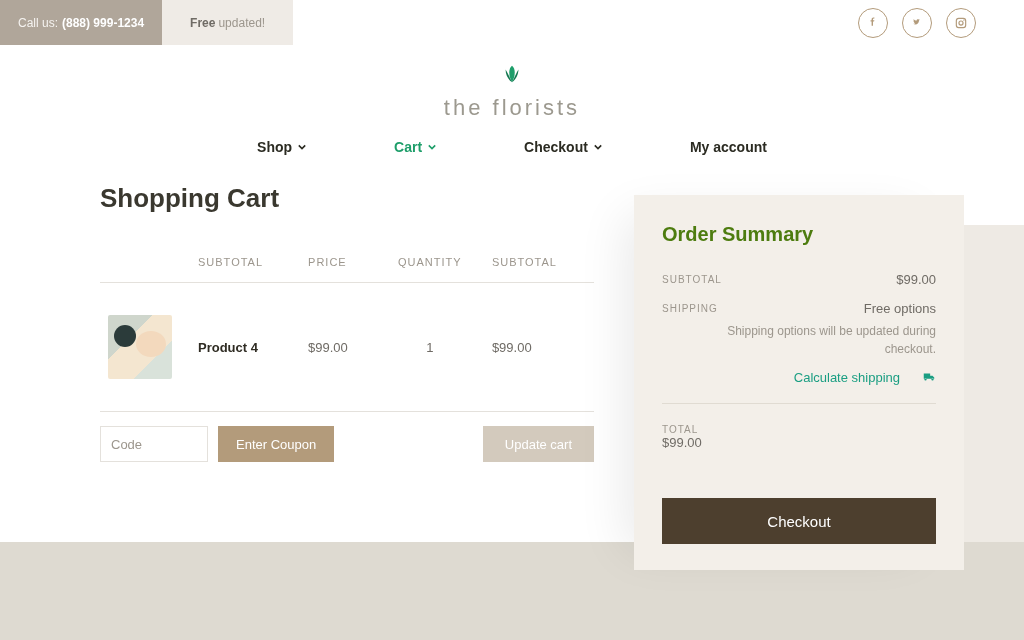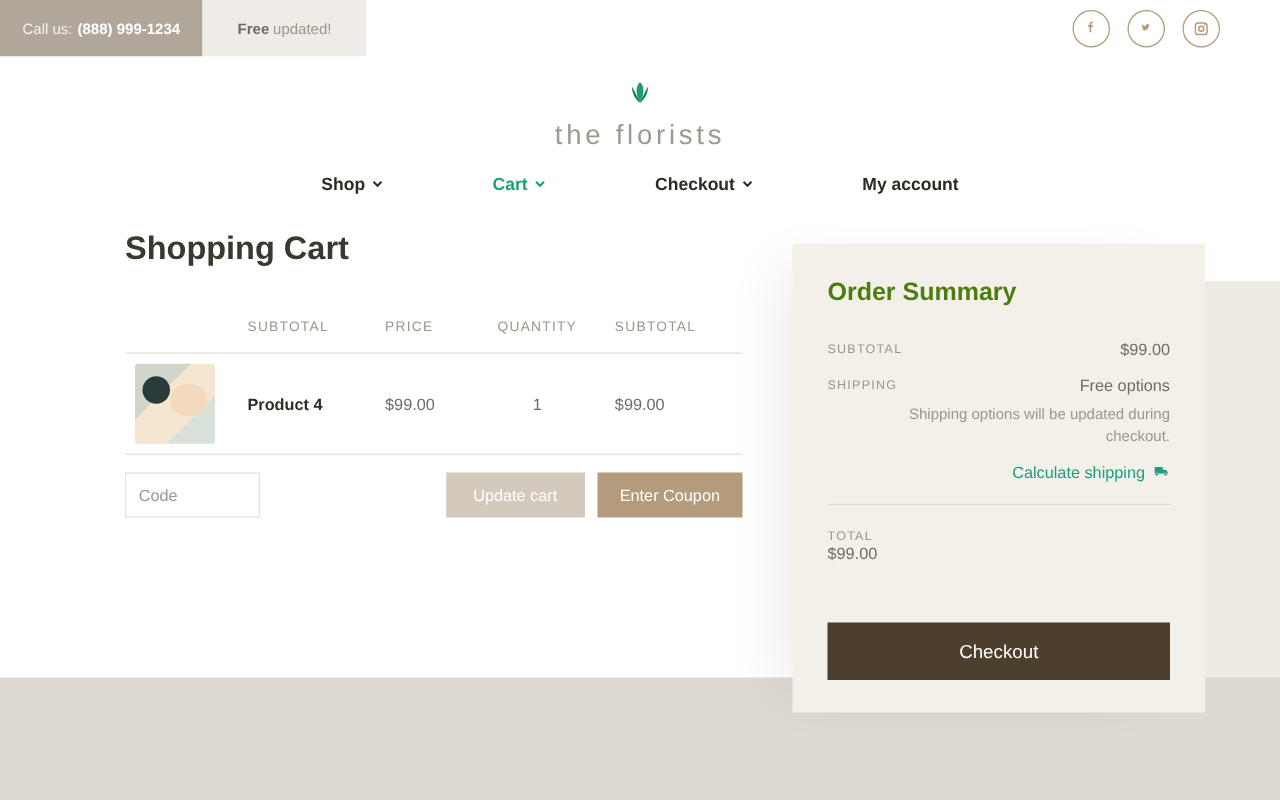--- a/index.html
+++ b/index.html
@@ -36,40 +36,40 @@
   .chev{width:8px;height:8px;}
   .chev path{stroke:currentColor;stroke-width:2;fill:none;}
   
   .page{padding:0 60px 0 100px;display:flex;gap:30px;align-items:flex-start;}
   .cart-col{flex:1;min-width:0;padding-right:10px;}
   h1.title{font-size:26px;font-weight:700;color:#3a382f;margin-bottom:42px;}
   table.cart{width:100%;border-collapse:collapse;font-size:13px;color:var(--text-mid);}
   table.cart th{font-size:11px;letter-spacing:1px;color:var(--text-light);font-weight:500;text-align:left;padding:0 8px 14px;}
   table.cart th.qty,table.cart td.qty{text-align:center;}
   table.cart tbody tr{border-top:1px solid var(--border);border-bottom:1px solid var(--border);}
-  table.cart td{padding:8px 8px;}
+  table.cart td{padding:32px 8px;}
   .thumb{width:64px;height:64px;background:linear-gradient(135deg,#cfd6cc 0 35%,#f4e6d0 35% 70%,#d9e2da 70%);border-radius:2px;position:relative;overflow:hidden;}
   .thumb::before{content:"";position:absolute;left:6px;top:10px;width:22px;height:22px;border-radius:50%;background:#2b3b3a;}
   .thumb::after{content:"";position:absolute;right:6px;top:16px;width:30px;height:26px;border-radius:50%;background:#f3d9bd;}
   .pname{font-weight:700;color:#2f2c23;}
   .actions{display:flex;gap:10px;margin-top:14px;}
   .code-input{width:108px;height:36px;border:1px solid var(--border);padding:16px 10px;font-size:13px;color:var(--text-light);}
   .code-input::placeholder{color:var(--text-light);}
   .btn{height:36px;padding:0 18px;border:none;color:#fff;font-size:13px;cursor:pointer;}
   .btn.coupon{background:var(--accent-brown);}
   .btn.update{background:#d3cabd;color:#fff;margin-left:auto;padding:0 22px;}
   
   .summary{width:330px;background:#f3efe9;padding:28px 28px 26px;margin-top:12px;box-shadow:-28px 0 46px -20px rgba(0,0,0,0.09);position:relative;z-index:2;}
   .summary h2{font-size:20px;font-weight:700;color:#4d7c0f;margin-bottom:26px;}
   .srow{display:flex;justify-content:space-between;font-size:13px;margin-bottom:14px;}
   .srow .lab{font-size:10px;letter-spacing:1px;color:var(--text-light);font-weight:500;padding-top:2px;}
   .srow .val{color:var(--text-mid);}
   .ship-block2{text-align:right;}
   .ship-note{font-size:12px;color:var(--text-light);line-height:1.5;margin-top:6px;}
-  .calc{color:var(--link-green);font-size:13px;display:inline-flex;align-items:flex-start;gap:6px;margin-top:12px;cursor:pointer;}
+  .calc{color:var(--link-green);font-size:13px;display:inline-flex;align-items:flex-start;gap:22px;margin-top:12px;cursor:pointer;}
   .calc svg{width:14px;height:14px;fill:currentColor;}
   .total-row{border-top:1px solid #e0dbd2;margin-top:18px;padding-top:18px;flex-direction:column;}
   .checkout-btn{width:100%;height:46px;background:var(--accent-brown-dark);color:#fff;border:none;font-size:15px;margin-top:34px;cursor:pointer;}
   
   .footer-strip{position:absolute;left:0;right:0;bottom:0;height:98px;background:#dedad1;z-index:0;}
   .bg-block{position:absolute;right:0;top:225px;bottom:0;width:92px;background:#eeeae4;z-index:0;}
 </style>
 </head>
 <body>
 
@@ -162,22 +162,22 @@
           <td class="pname">Product 4</td>
           <td>$99.00</td>
           <td class="qty">1</td>
           <td>$99.00</td>
         </tr>
       </tbody>
     </table>
 
     <div class="actions">
       <input class="code-input" placeholder="Code" style="">
+      <button class="btn coupon">Enter Coupon</button>
       <button class="btn update">Update cart</button>
-      <button class="btn coupon">Enter Coupon</button>
     </div>
   </div>
 
   <aside class="summary">
     <h2>Order Summary</h2>
 
     <div class="srow">
       <span class="lab">SUBTOTAL</span>
       <span class="val">$99.00</span>
     </div>

